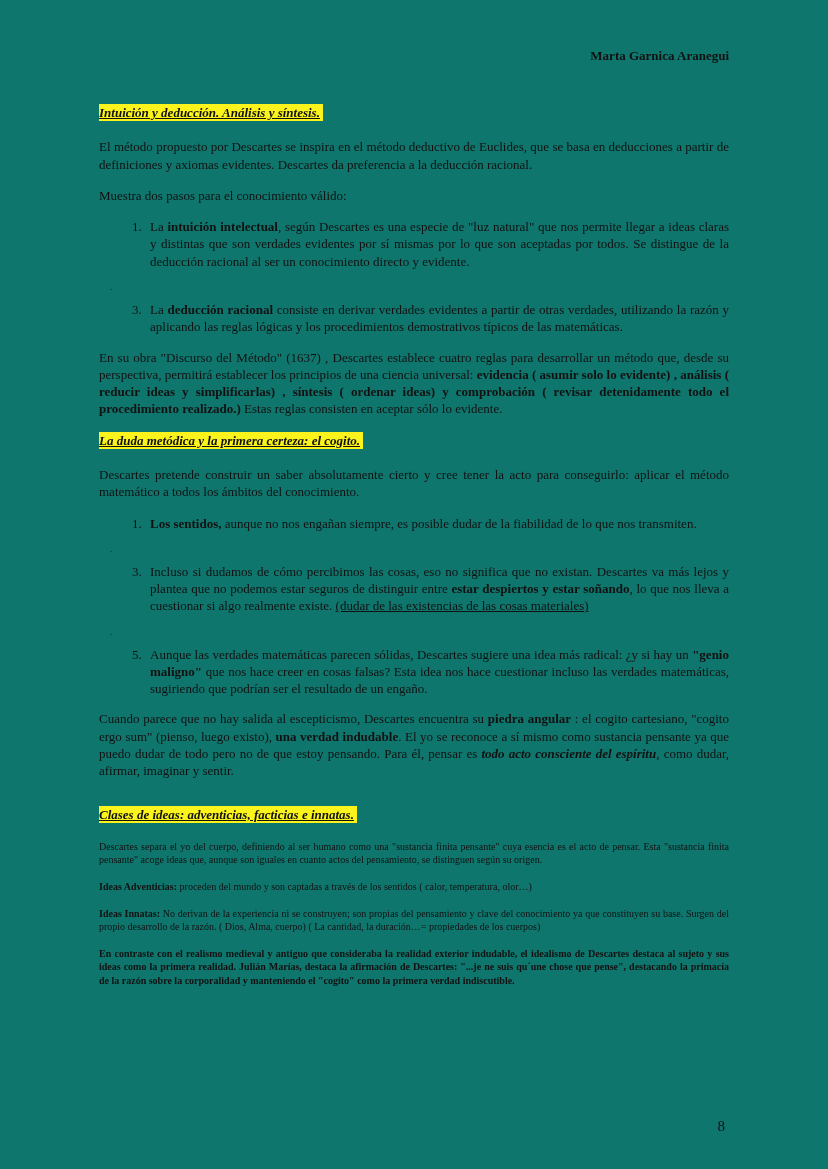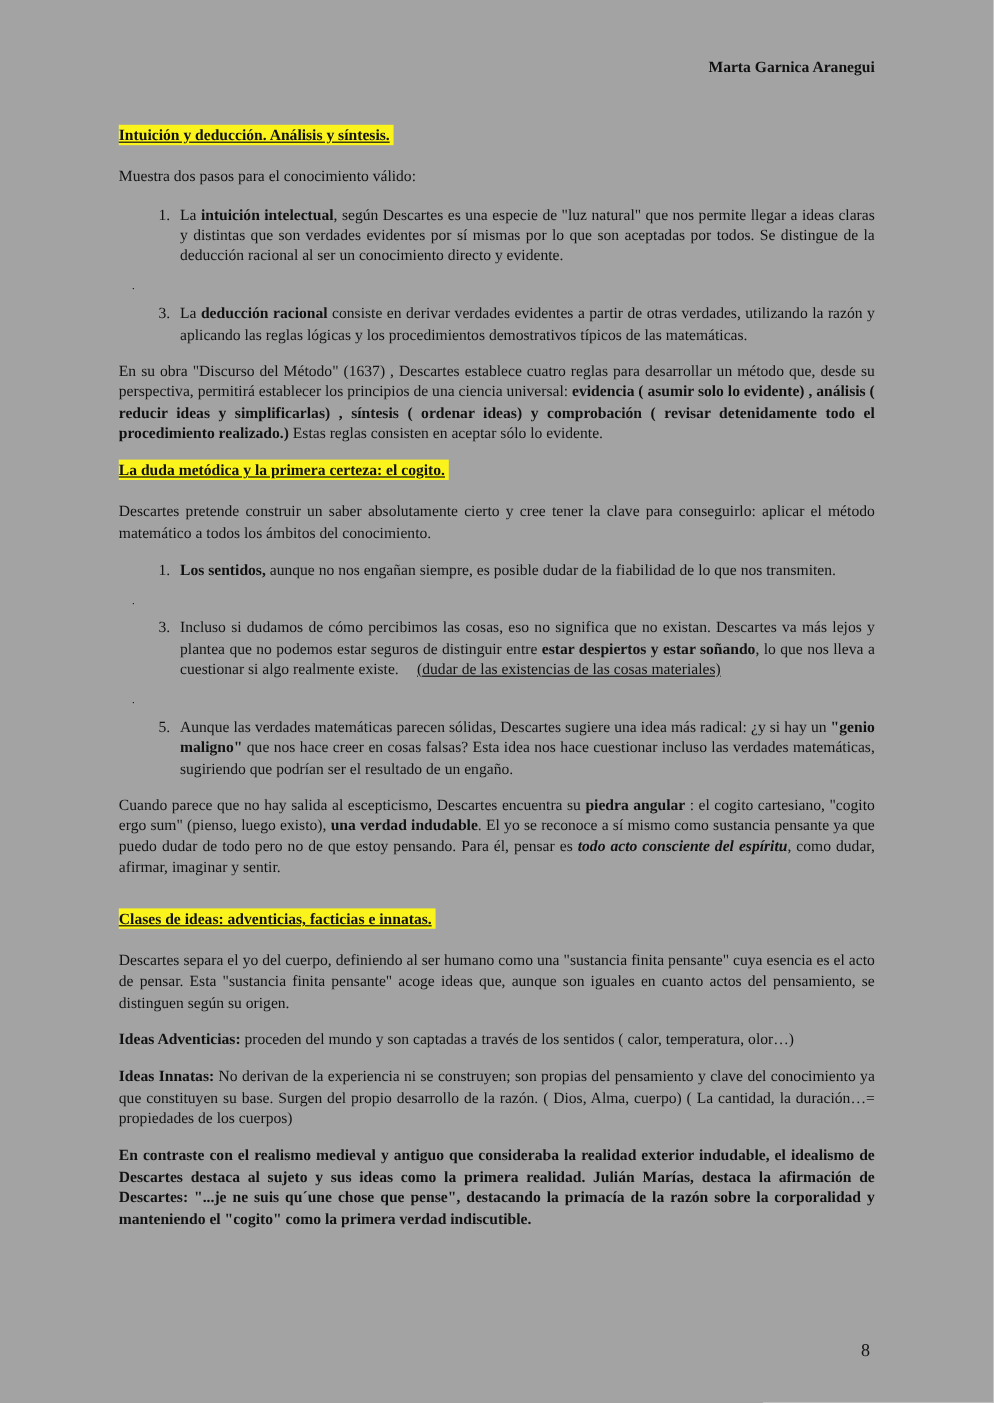--- a/index.html
+++ b/index.html
@@ -8,21 +8,21 @@
     width: 828px; height: 1169px;
     background: #ffffff;
     color: #111;
     font-family: "Liberation Serif", "DejaVu Serif", serif;
   }
   .page {
     position: relative;
     width: 828px; height: 1169px;
     padding: 42px 99px 15px 99px;
     overflow: hidden;
-    background: #a3a3a3;
+    background: #0f766e;
   }
   .author {
     font-weight: 700;
     font-size: 13px;
     text-align: right;
     margin: 6px 0 40px 0;
   }
   p {
     margin: 0 0 14px 0;
     font-size: 13px;
@@ -31,47 +31,49 @@
   }
   .h-block { margin: 0 0 17px 0; text-align: left; }
   .h-block.mt { margin-top: 6px; }
   .h-block.mt-lg { margin-top: 26px; }
   .hl {
     display: inline;
     font-weight: 700;
     text-decoration: underline;
     background: #faf31c;
     padding: 1px 3px 1px 0;
+    font-style: italic;
   }
   .u { }
   .li { display: flex; margin: 0 0 13px 0; }
   .marker { flex: 0 0 51px; padding-left: 33px; font-size: 13px; line-height: 1.33; }
   .txt { flex: 1; font-size: 13px; line-height: 1.33; text-align: justify; }
   .sep-dot { font-size: 9px; line-height: 1; margin: 0 0 9px 11px; text-align: left; }
-  p.sm { font-size: 13px; line-height: 1.36; margin-bottom: 13px; }
+  p.sm { font-size: 10px; line-height: 1.36; margin-bottom: 13px; }
   span.b { font-weight: 700; }
   span.i { font-style: italic; }
-  span.u { text-decoration: underline; margin-left: 12px; }
+  span.u { text-decoration: underline; }
   .pagenum {
     position: absolute;
     right: 103px; bottom: 34px;
     font-size: 15px;
   }
 </style>
 </head>
 <body>
 
 <div class="page">
 
   <div class="author">Marta Garnica Aranegui</div>
 
   <p class="h-block">
     <span class="hl">Intuición y deducción. Análisis y síntesis.</span>
   </p>
 
+  <p>El método propuesto por Descartes se inspira en el método deductivo de Euclides, que se basa en deducciones a partir de definiciones y axiomas evidentes. Descartes da preferencia a la deducción racional.</p>
 
   <p class="u">Muestra dos pasos para el conocimiento válido:</p>
 
   <div class="li">
     <span class="marker">1.</span>
     <span class="txt"><span>La </span><span class="b">intuición intelectual</span><span>, según Descartes es una especie de "luz natural" que nos permite llegar a ideas claras y distintas que son verdades evidentes por sí mismas por lo que son aceptadas por todos. Se distingue de la deducción racional al ser un conocimiento directo y evidente.</span></span>
   </div>
 
   <p class="sep-dot">.</p>
 
@@ -79,21 +81,21 @@
     <span class="marker">3.</span>
     <span class="txt"><span>La </span><span class="b">deducción racional</span><span> consiste en derivar verdades evidentes a partir de otras verdades, utilizando la razón y aplicando las reglas lógicas y los procedimientos demostrativos típicos de las matemáticas.</span></span>
   </div>
 
   <p><span>En su obra "Discurso del Método" (1637) , Descartes establece cuatro reglas para desarrollar un método que, desde su perspectiva, permitirá establecer los principios de una ciencia universal: </span><span class="b">evidencia ( asumir solo lo evidente) , análisis ( reducir ideas y simplificarlas) , síntesis ( ordenar ideas) y comprobación ( revisar detenidamente todo el procedimiento realizado.)</span><span> Estas reglas consisten en  aceptar sólo lo evidente.</span></p>
 
   <p class="h-block mt">
     <span class="hl">La duda metódica y la primera certeza: el cogito.</span>
   </p>
 
-  <p>Descartes pretende construir un saber absolutamente cierto y cree tener la clave para conseguirlo: aplicar el método matemático a todos los ámbitos del conocimiento.</p>
+  <p>Descartes pretende construir un saber absolutamente cierto y cree tener la acto para conseguirlo: aplicar el método matemático a todos los ámbitos del conocimiento.</p>
 
 
   <div class="li">
     <span class="marker">1.</span>
     <span class="txt"><span class="b">Los sentidos,</span><span> aunque no nos engañan siempre, es posible dudar de la fiabilidad de lo que nos transmiten.</span></span>
   </div>
 
   <p class="sep-dot">.</p>
 
   <div class="li">

